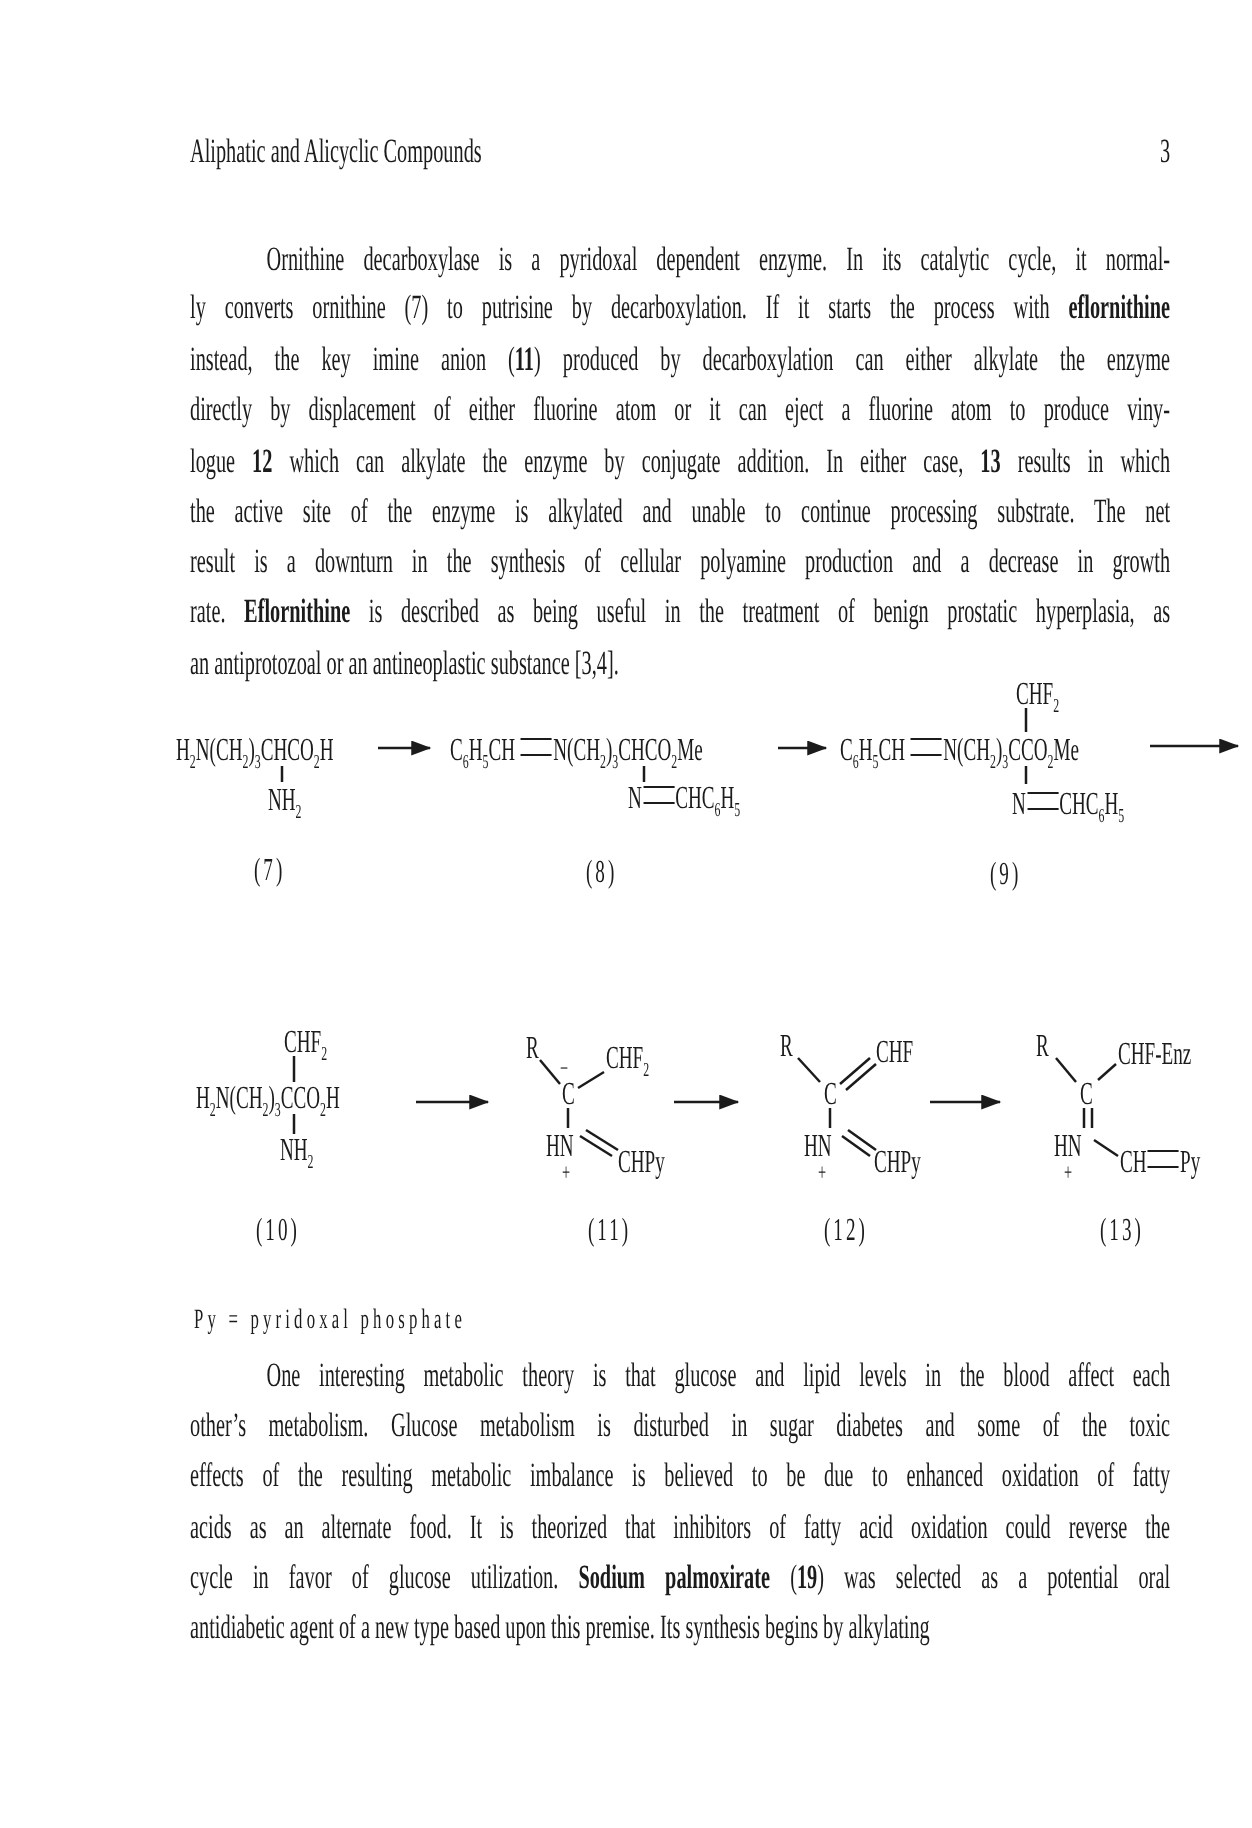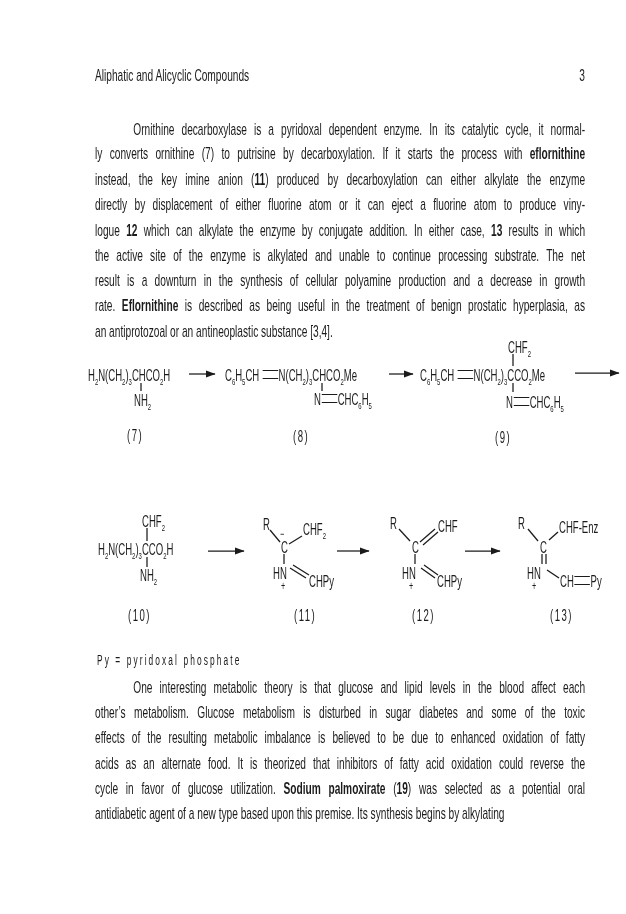--- a/index.html
+++ b/index.html
@@ -1,20 +1,20 @@
 <!DOCTYPE html>
 <html style="--ink: #1b1b1b; --paper: #ffffff;"><head>
 <meta charset="utf-8">
 <style>
   :root { --ink:#1b1b1b; --paper:#ffffff; }
   html,body { margin:0; padding:0; background:#888; }
   .page {
     position:relative; width:626px; height:914px; margin:0 auto;
     background:var(--paper,#fff); color:var(--ink,#1b1b1b);
-    font-family:Liberation Sans, sans-serif; overflow:hidden;
+    font-family:Liberation Serif, serif; overflow:hidden;
   }
   
   .hdr {
     position:absolute; left:95px; top:65px; width:820px;
     font-size:17px; line-height:21px;
     transform:scaleX(0.5976); transform-origin:0 0;
     display:flex; justify-content:space-between; white-space:nowrap;
   }
   
   .tline {

